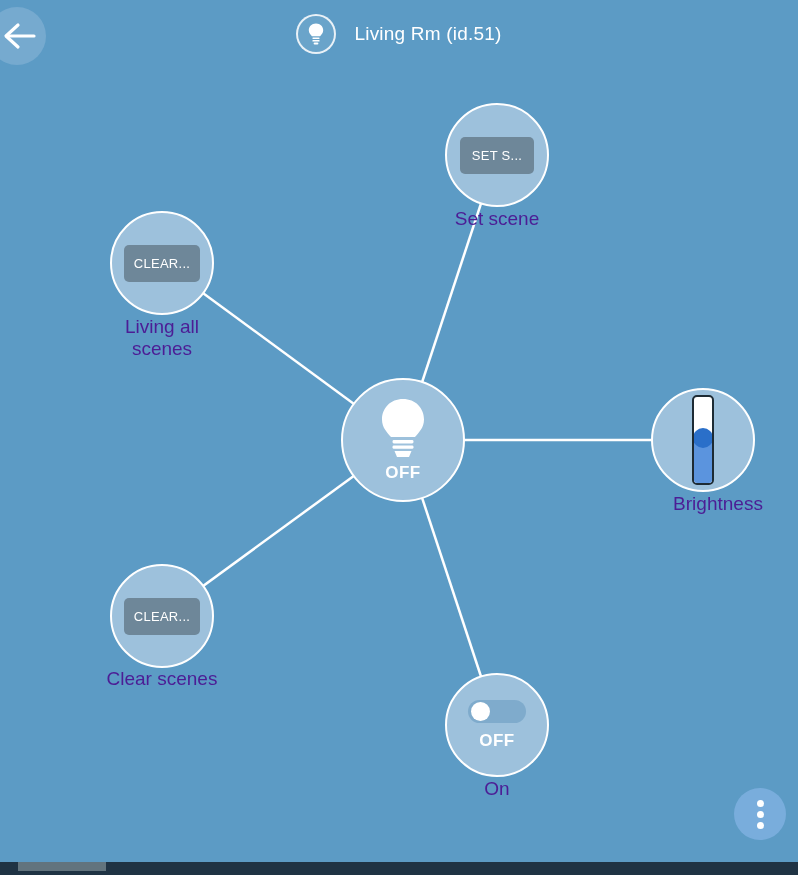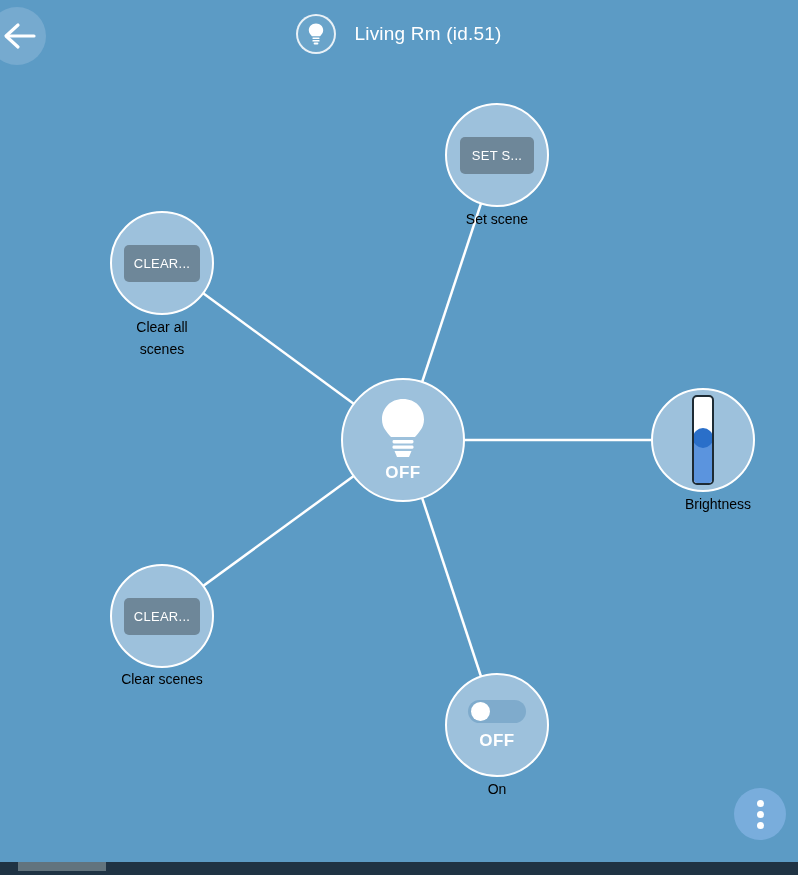--- a/index.html
+++ b/index.html
@@ -95,22 +95,22 @@
     cursor: pointer;
     position: relative;
   }
   .node-circle.small { width: 104px; height: 104px; }
   .node-circle.center { width: 124px; height: 124px; }
 
   .node-label {
     position: absolute;
     left: 50%;
     transform: translateX(-50%);
-    color: #000000;
-    font-size: 14px;
+    color: #4c1d95;
+    font-size: 19px;
     text-align: center;
     line-height: 22px;
     white-space: pre-line;
     width: 170px;
   }
 
   
   .node-btn {
     background: #6e8799;
     color: #ffffff;
@@ -284,21 +284,21 @@
         <button class="node-btn">SET S...</button>
       </div>
     </div>
     <div class="node-label" style="left:497px; top:208px;">Set scene</div>
 
     <div class="node" style="left:162px; top:263px;">
       <div class="node-circle small">
         <button class="node-btn">CLEAR...</button>
       </div>
     </div>
-    <div class="node-label" style="left:162px; top:316px;">Clear all
+    <div class="node-label" style="left:162px; top:316px;">Living all
 scenes</div>
 
     <div class="node" style="left:703px; top:440px;">
       <div class="node-circle small">
         <div class="slider">
           <div class="slider-fill" style="height:52%"></div>
           <div class="slider-thumb" style="top:48%"></div>
         </div>
       </div>
     </div>

